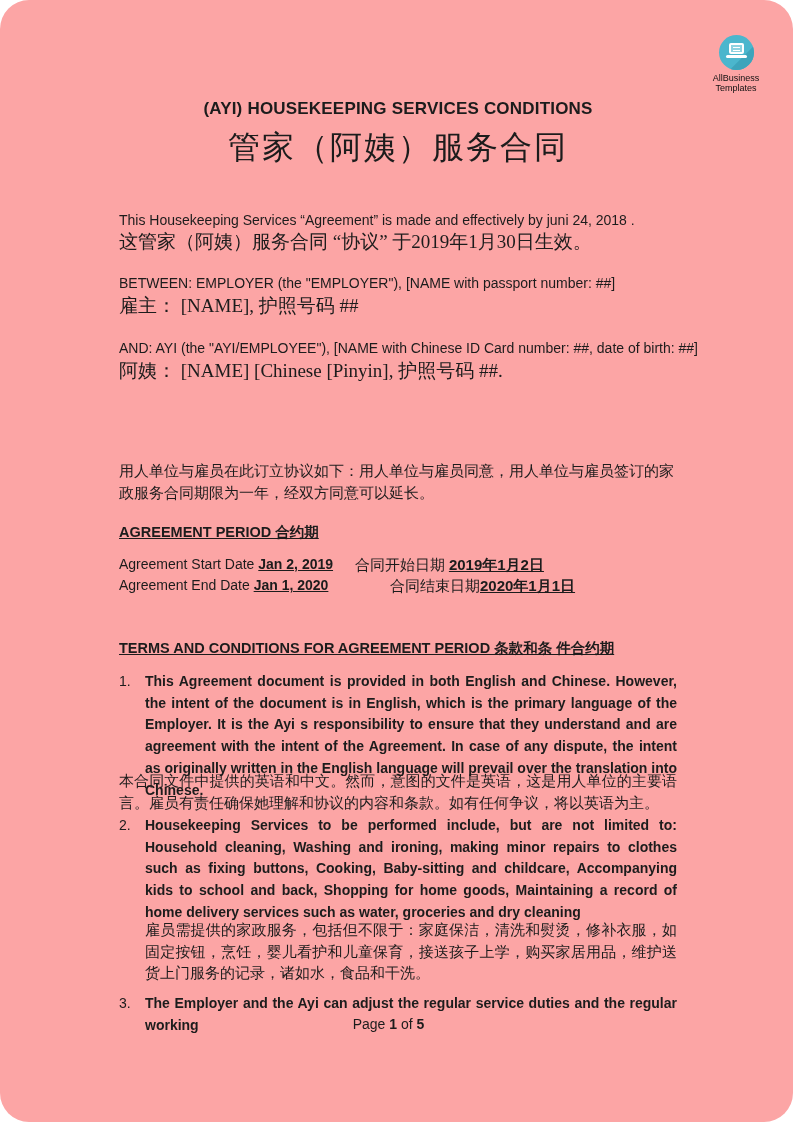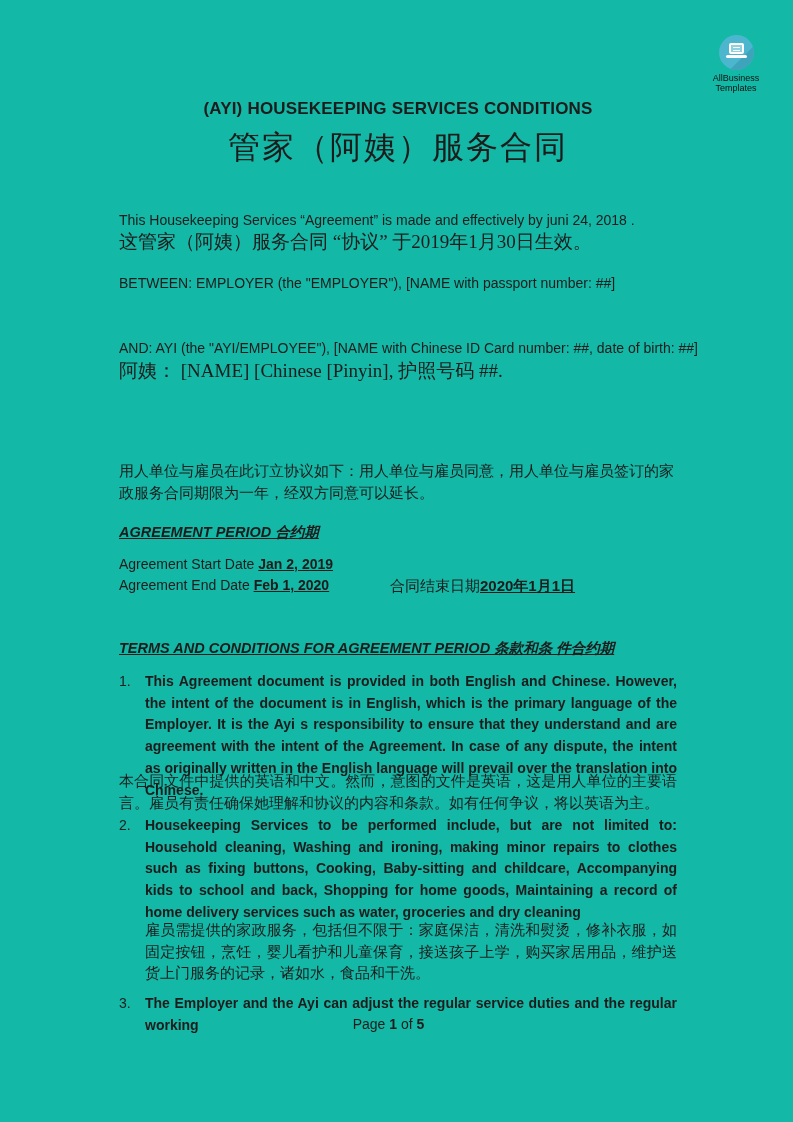--- a/index.html
+++ b/index.html
@@ -1,29 +1,30 @@
 <!DOCTYPE html>
 <html><head>
 <meta charset="utf-8">
 <style>
   html,body{margin:0;padding:0;background:#ffffff;}
   .page{
-    position:relative;width:793px;height:1122px;background:#14b8a6;
+    position:relative;width:793px;height:1122px;background:#fca5a5;
     font-family:"Liberation Sans","DejaVu Sans",sans-serif;color:#1c1c1c;
     overflow:hidden;
+    border-radius:29px;
   }
   .sec{position:absolute;left:119px;width:558px;}
   .center{text-align:center;}
   .title-en{font-size:17px;font-weight:bold;letter-spacing:0.2px;}
   .title-zh{font-size:32px;font-family:"DejaVu Serif","Liberation Serif",serif;font-weight:500;letter-spacing:2px;}
   .en{font-size:14px;line-height:21.5px;white-space:nowrap;}
   .zh{font-size:19px;line-height:21.5px;white-space:nowrap;font-family:Liberation Serif, serif;}
   .para-en{font-size:14px;line-height:22px;white-space:normal;}
   .para-zh{font-size:15px;line-height:22px;white-space:normal;}
-  .heading{font-size:14.5px;font-weight:bold;margin:0;font-style:italic;}
+  .heading{font-size:14.5px;font-weight:bold;margin:0;}
   .u{text-decoration:underline;}
   .daterow{font-size:14px;position:absolute;left:119px;width:558px;height:21px;}
   .dval{font-weight:bold;text-decoration:underline;}
   .zh-col{position:absolute;top:0;font-size:14px;}
   .zh-col .zhd{font-size:15px;}
   .item{font-size:14px;line-height:21.7px;}
   .item .num{position:absolute;left:0;top:0;}
   .item .item-text{margin-left:26px;text-align:justify;font-weight:bold;}
   .zh-just{text-align:justify;white-space:normal;font-size:15px;line-height:21.7px;}
   .zh-indent{margin-left:26px;}
@@ -64,38 +65,43 @@
     </div>
   </div>
 
   <div class="sec center title-en" style="top:99px">(AYI) HOUSEKEEPING SERVICES CONDITIONS</div>
   <div class="sec center title-zh" style="top:126px">管家（阿姨）服务合同</div>
 
   <div class="sec en" style="top:210px">This Housekeeping Services “Agreement” is made and effectively by  juni 24, 2018 .</div>
   <div class="sec zh" style="top:231px">这管家（阿姨）服务合同 “协议” 于2019年1月30日生效。</div>
 
   <div class="sec en" style="top:273px">BETWEEN: EMPLOYER (the "EMPLOYER"), [NAME with passport number: ##]</div>
+  <div class="sec zh" style="top:295px">雇主：  [NAME], 护照号码 ##</div>
 
   <div class="sec en" style="top:338px">AND: AYI (the "AYI/EMPLOYEE"), [NAME with Chinese ID Card number: ##, date of birth: ##]</div>
   <div class="sec zh" style="top:360px">阿姨：  [NAME] [Chinese [Pinyin], 护照号码 ##.</div>
 
   <div class="sec para-zh" style="top:460px">用人单位与雇员在此订立协议如下：用人单位与雇员同意，用人单位与雇员签订的家政服务合同期限为一年，经双方同意可以延长。</div>
 
   <h2 class="sec heading" style="top:523px">
     <span class="u">AGREEMENT  PERIOD 合约期</span>
   </h2>
 
   <div class="daterow" style="top:556px">
     <span>Agreement Start Date</span>
     <span class="dval">Jan 2, 2019</span>
+    <span class="zh-col" style="left:236px">
+      <span class="zhd">合同开始日期</span>
+      <span class="dval zhd">2019年1月2日</span>
+    </span>
   </div>
 
   <div class="daterow" style="top:577px">
     <span>Agreement End Date</span>
-    <span class="dval">Feb 1, 2020</span>
+    <span class="dval">Jan 1, 2020</span>
     <span class="zh-col" style="left:271px">
       <span class="zhd">合同结束日期</span><span class="dval zhd">2020年1月1日</span>
     </span>
   </div>
 
   <h2 class="sec heading" style="top:639px">
     <span class="u">TERMS AND CONDITIONS FOR AGREEMENT  PERIOD 条款和条 件合约期</span>
   </h2>
 
   <div class="sec item" style="top:671px">

